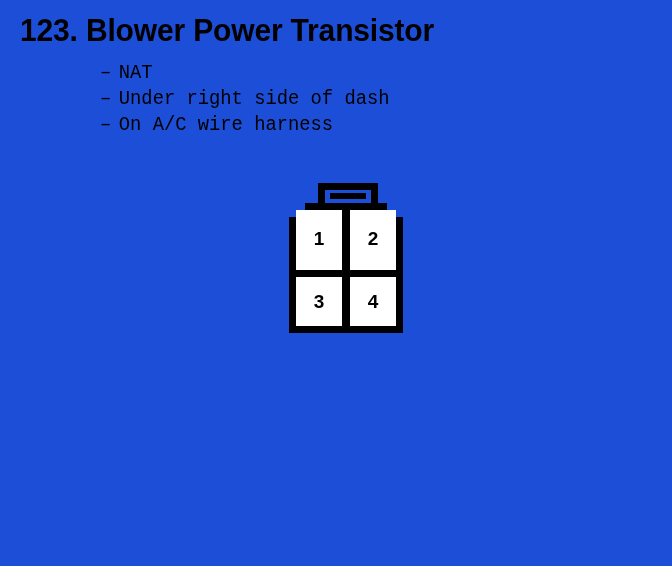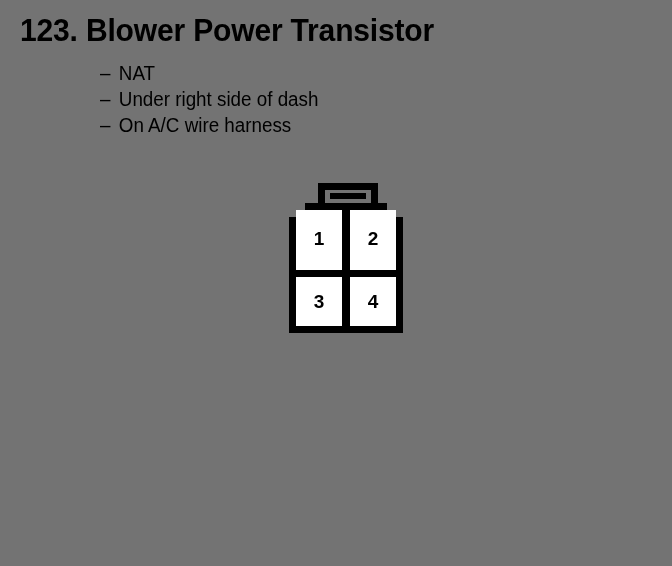--- a/index.html
+++ b/index.html
@@ -14,21 +14,21 @@
     position: relative;
     overflow: hidden;
     font-family: "Liberation Sans", sans-serif;
     color: #000000;
     -webkit-font-smoothing: none;
   }
 
   .page {
     position: absolute;
     inset: 0;
-    background: #737373;
+    background: #1d4ed8;
   }
 
   
   .title {
     position: absolute;
     left: 20px;
     top: 12px;
     font-size: 31px;
     font-weight: bold;
     letter-spacing: -0.2px;
@@ -37,20 +37,21 @@
     transform: scaleX(0.97);
     transform-origin: left top;
   }
 
   
   .bullets {
     position: absolute;
     left: 100px;
     top: 60px;
     width: 420px;
+    font-family: Liberation Mono, monospace;
   }
   .bullet-row {
     display: block;
     font-size: 20px;
     line-height: 26px;
     white-space: nowrap;
     transform: scaleX(0.94);
     transform-origin: left top;
   }
   .bullet-dash {

